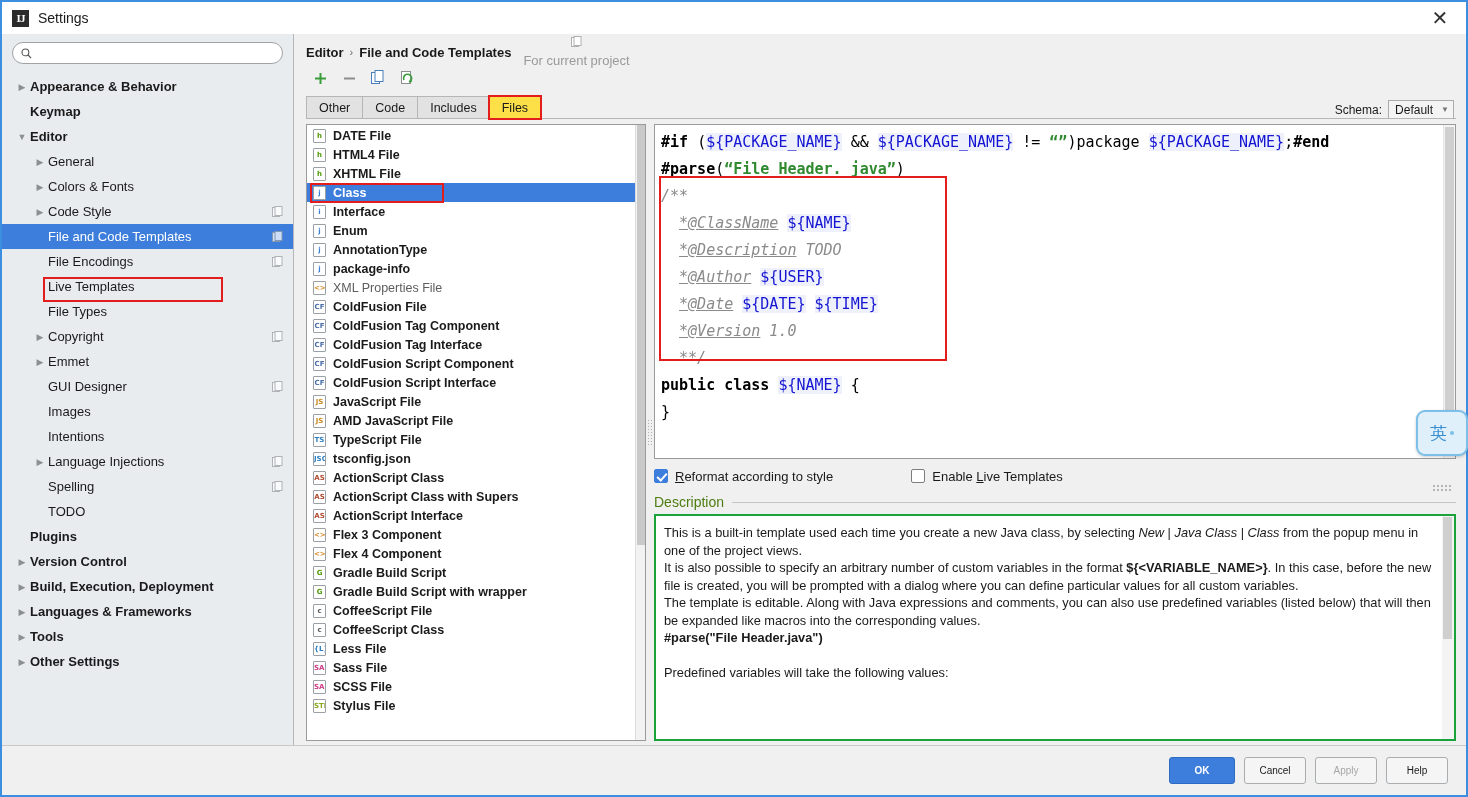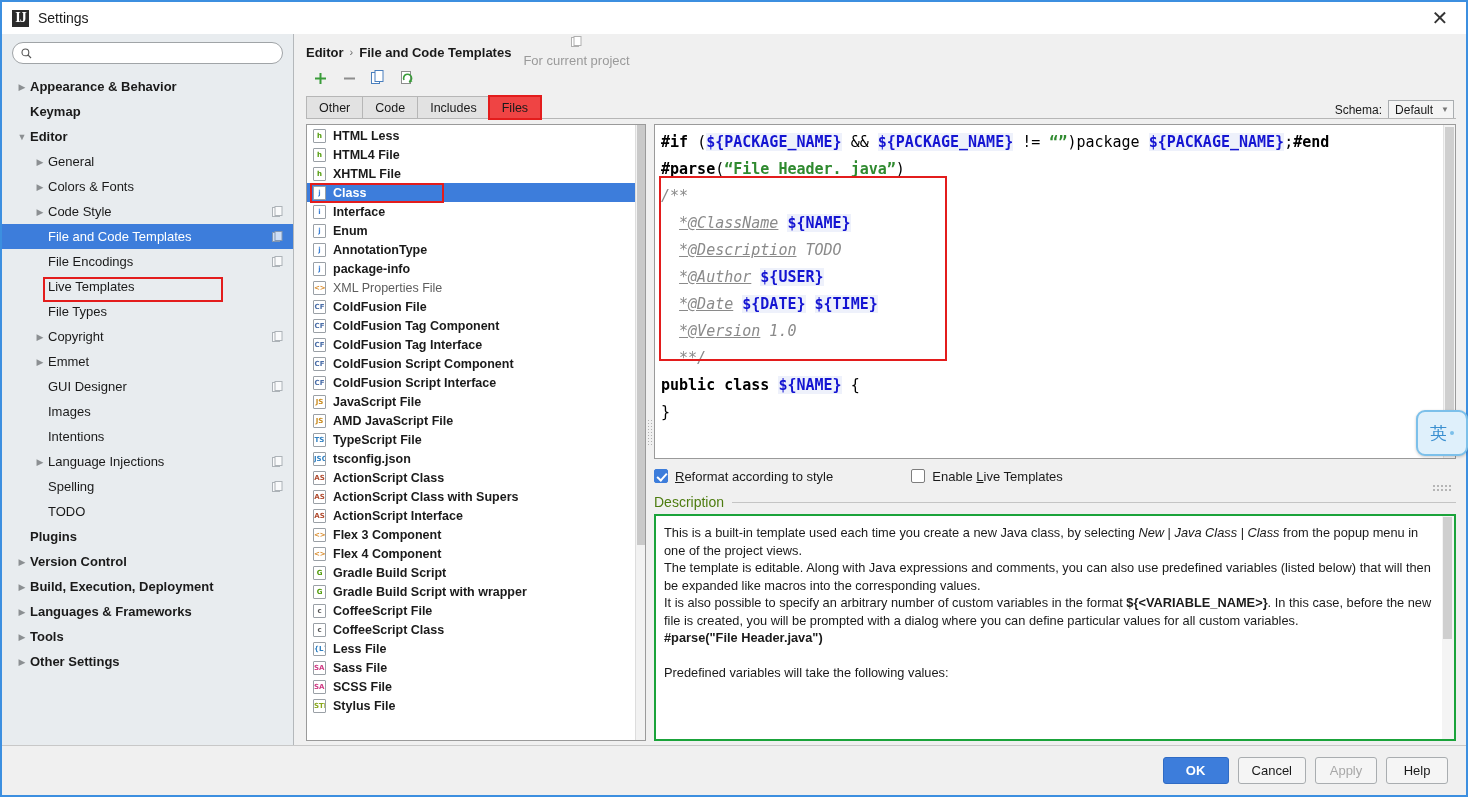--- a/index.html
+++ b/index.html
@@ -22,21 +22,21 @@
   
   .titlebar {
     height:32px; background:#ffffff;
     display:flex; align-items:center;
     padding:0 6px 0 10px;
     flex:none;
   }
   .ij-logo {
     width:17px; height:17px; flex:none;
     background:#2b2b2b; color:#fff;
-    font-size:14px; font-weight:bold;
+    font-size:11px; font-weight:bold;
     display:flex; align-items:center; justify-content:center;
     font-family:"Liberation Serif", serif;
     letter-spacing:-1px;
     margin-right:9px;
     border:1px solid #2b2b2b;
   }
   .title-text { font-size:14px; color:#1a1a1a;text-align:right; }
   .titlebar-spacer { flex:1; }
   .close-btn {
     width:40px; height:30px;
@@ -117,21 +117,21 @@
   }
   .combo .caret { color:#777; font-size:8px; }
   
   .tabs { display:flex; align-items:flex-end; height:25px; position:relative; margin-top:2px; }
   .tab {
     height:23px; padding:0 12px; display:flex; align-items:center;
     font-size:12.5px; background:#e2e2e2;
     border:1px solid #b6b6b6; border-bottom:none; margin-right:-1px;
     color:#1a1a1a;
   }
-  .tab.active { background:#ef4444; border-bottom:1px solid #f0f0f0; position:relative; z-index:2; }
+  .tab.active { background:#fde047; border-bottom:1px solid #f0f0f0; position:relative; z-index:2; }
   .tabs-underline { position:absolute; left:0; right:0; bottom:0; height:1px; background:#b6b6b6; }
   
   .content {
     flex:1; display:flex; min-height:0; padding-top:5px; padding-bottom:4px;
   }
   .filelist-pane {
     width:340px; flex:none; background:#fff;
     border:1px solid #9a9a9a;
     position:relative; overflow:hidden;
   }
@@ -168,21 +168,21 @@
   }
   .editor {
     position:absolute; inset:0 12px 0 0;
     font-family:"DejaVu Sans Mono", monospace;
     font-size:15px; line-height:27px;
     padding:4px 0 0 6px; white-space:pre; overflow:hidden;
   }
   .ed-scroll { position:absolute; top:0; right:0; bottom:0; width:12px; background:#f4f4f4; border-left:1px solid #e3e3e3;}
   .ed-thumb { position:absolute; top:2px; left:1px; width:9px; height:300px; background:#cfcfcf; }
   .tok-dir { color:#000; font-weight:bold; }
-  .tok-var { color:#1414d2; font-weight:bold; background:#eef1fb; }
+  .tok-var { color:#1414d2; font-weight:normal; background:#eef1fb; }
   .tok-str { color:#2f8a2f; font-weight:bold; }
   .tok-cmt { color:#8a8a8a; font-style:italic; }
   .tok-cmt-u { color:#8a8a8a; font-style:italic; text-decoration:underline; }
   .tok-kw { color:#000; font-weight:bold; }
   .tok-plain { color:#000; }
   .editor-hl {
     position:absolute; border:2px solid #e31c1c; pointer-events:none;
   }
   .checks {
     height:28px; display:flex; align-items:center; padding-top:6px; position:relative;
@@ -228,21 +228,21 @@
   
   .footer {
     height:50px; flex:none; background:#f0f0f0;
     border-top:1px solid #c8c8c8;
     display:flex; align-items:center; justify-content:flex-end;
     padding-right:18px; gap:9px; position:relative;
   }
   .btn {
     min-width:62px; height:27px; padding:0 13px;
     border:1px solid #a9adb0; background:#f5f5f5; border-radius:3px;
-    font-size:13px; display:flex; align-items:center; justify-content:center;
+    font-size:10px; display:flex; align-items:center; justify-content:center;
     color:#1a1a1a;
   }
   .btn.primary { background:#3d7ddb; border-color:#2f6bc4; color:#fff; font-weight:bold; min-width:66px; }
   .btn.disabled { color:#a8a8a8;text-align:center; }
   
   .ime {
     position:absolute; right:-2px; top:408px;
     width:52px; height:46px;
     background:#dff0fb; border:2px solid #7cc0ea;
     border-radius:9px;
@@ -472,21 +472,21 @@
           </div>
       <div class="tabs-underline"></div>
         </div>
 
       <div class="content">
 
         <div class="filelist-pane">
           <div class="filelist" id="filelist">
               <div class="file-row">
                 <span class="ficon" style="color:#4e9a06;">h</span>
-                <span>HTML Less</span>
+                <span>DATE File</span>
               </div>
               <div class="file-row">
                 <span class="ficon" style="color:#4e9a06;">h</span>
                 <span>HTML4 File</span>
               </div>
               <div class="file-row">
                 <span class="ficon" style="color:#4e9a06;">h</span>
                 <span>XHTML File</span>
               </div>
               <div class="file-row selected">
@@ -636,22 +636,22 @@
           </div>
 
           <div class="desc-header">
             <span class="t">Description</span>
             <span class="rule"></span>
           </div>
 
           <div class="desc-box">
             <div class="desc-inner" id="desc">
                 <p>This is a built-in template used each time you create a new Java class, by selecting <i>New</i> | <i>Java Class</i> | <i>Class</i> from the popup menu in one of the project views.</p>
+                <p>It is also possible to specify an arbitrary number of custom variables in the format <b>${&lt;VARIABLE_NAME&gt;}</b>. In this case, before the new file is created, you will be prompted with a dialog where you can define particular values for all custom variables.</p>
                 <p>The template is editable. Along with Java expressions and comments, you can also use predefined variables (listed below) that will then be expanded like macros into the corresponding values.</p>
-                <p>It is also possible to specify an arbitrary number of custom variables in the format <b>${&lt;VARIABLE_NAME&gt;}</b>. In this case, before the new file is created, you will be prompted with a dialog where you can define particular values for all custom variables.</p>
                 <p><b>#parse("File Header.java")</b></p>
                 <p>&nbsp;</p>
                 <p>Predefined variables will take the following values:</p>
               </div>
             <div class="desc-scroll">
               <div class="desc-thumb"></div>
             </div>
           </div>
 
         </div>

